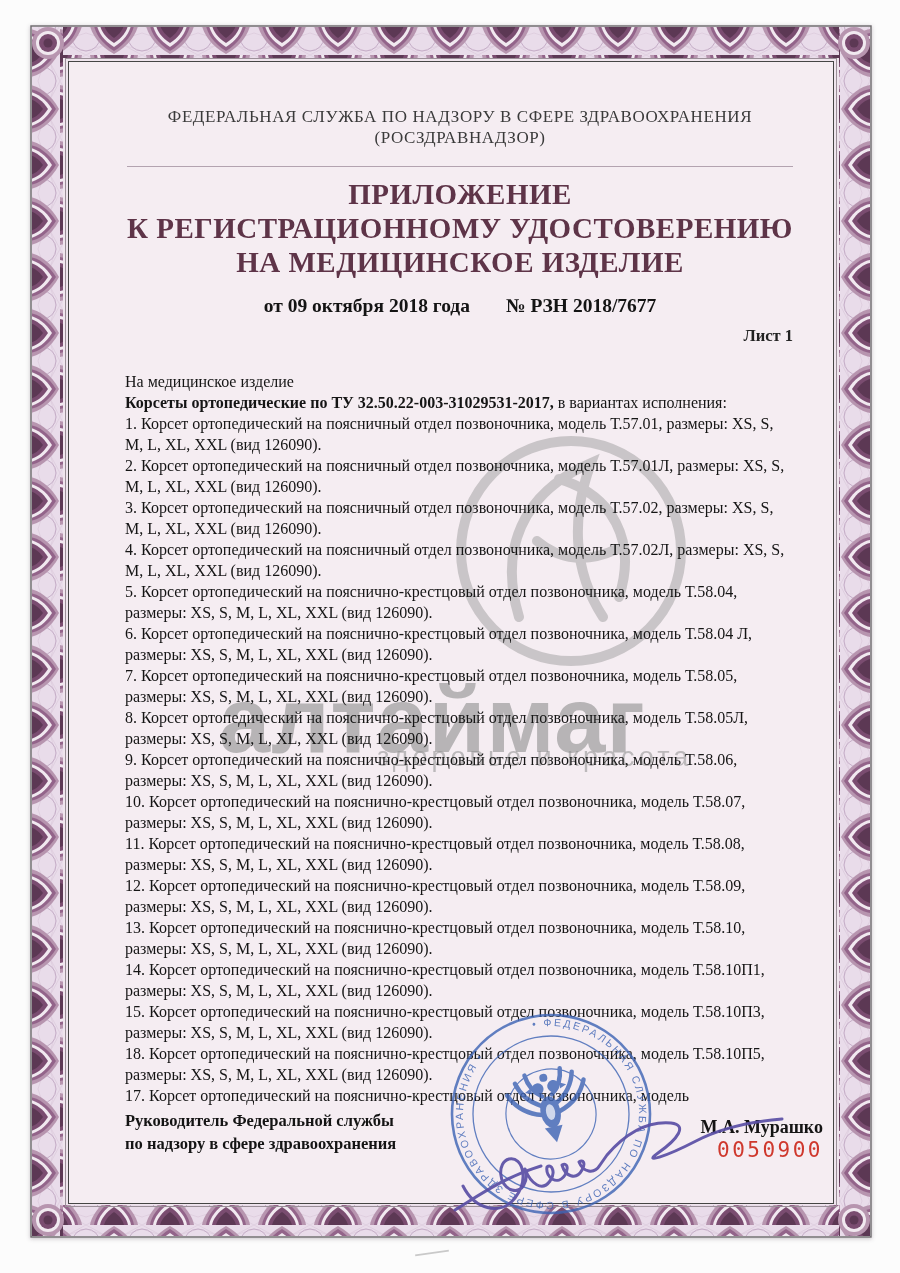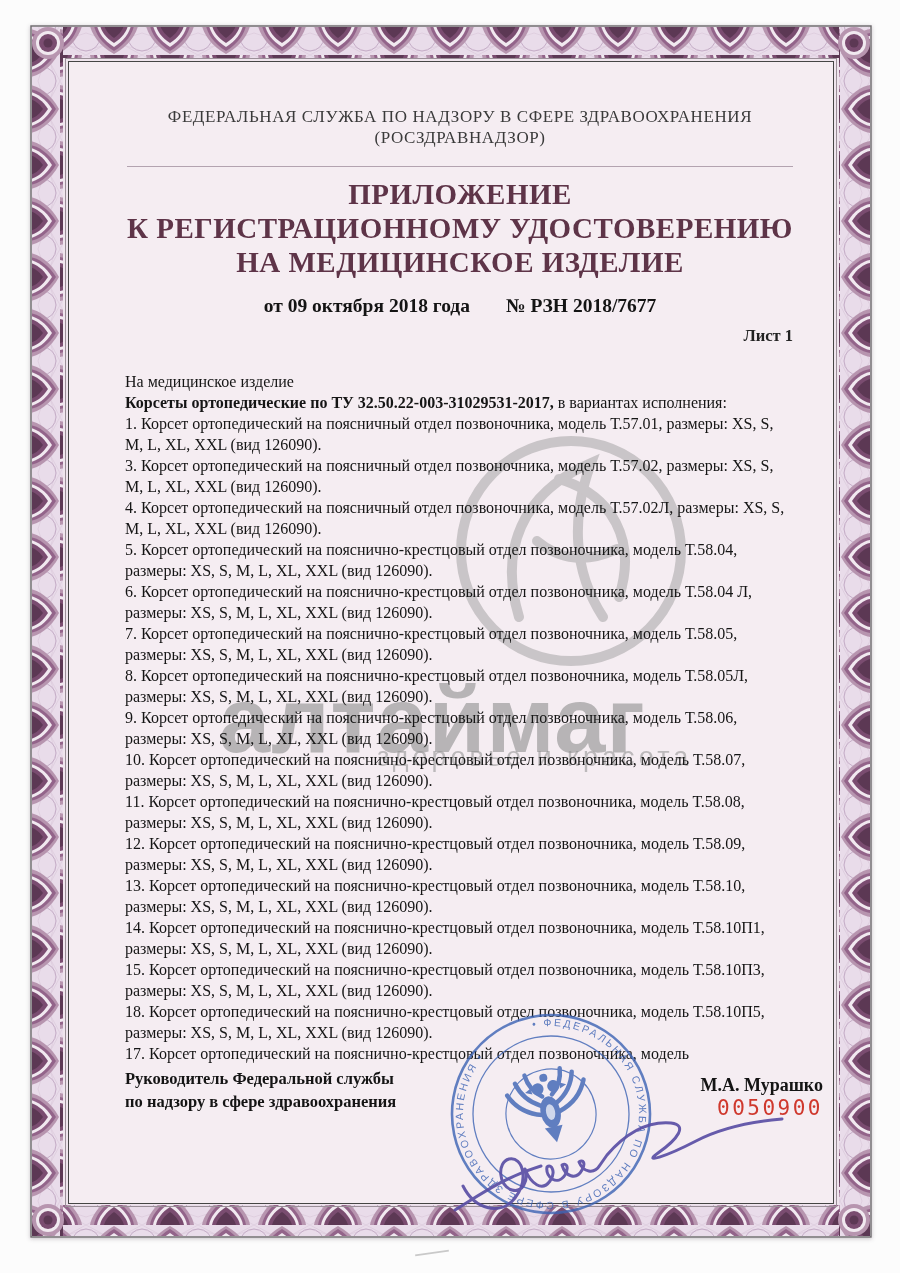--- a/index.html
+++ b/index.html
@@ -183,20 +183,21 @@
         <span>от  09 октября 2018 года</span><span class="date-gap"></span><span>№  РЗН 2018/7677</span>
       </div>
 
       <div class="sheet-line">Лист 1</div>
 
       <div class="body-block">
         <div class="intro-line">На медицинское изделие</div>
         <div class="product-line"><span class="b">Корсеты ортопедические по ТУ 32.50.22-003-31029531-2017,</span><span> в вариантах исполнения:</span></div>
         <div>
             <div class="item">1. Корсет ортопедический на поясничный отдел позвоночника, модель Т.57.01, размеры: XS, S, M, L, XL, XXL (вид 126090).</div>
+            <div class="item">2. Корсет ортопедический на поясничный отдел позвоночника, модель Т.57.01Л, размеры: XS, S, M, L, XL, XXL (вид 126090).</div>
             <div class="item">3. Корсет ортопедический на поясничный отдел позвоночника, модель Т.57.02, размеры: XS, S, M, L, XL, XXL (вид 126090).</div>
             <div class="item">4. Корсет ортопедический на поясничный отдел позвоночника, модель Т.57.02Л, размеры: XS, S, M, L, XL, XXL (вид 126090).</div>
             <div class="item">5. Корсет ортопедический на пояснично-крестцовый отдел позвоночника, модель Т.58.04, размеры: XS, S, M, L, XL, XXL (вид 126090).</div>
             <div class="item">6. Корсет ортопедический на пояснично-крестцовый отдел позвоночника, модель Т.58.04 Л, размеры: XS, S, M, L, XL, XXL (вид 126090).</div>
             <div class="item">7. Корсет ортопедический на пояснично-крестцовый отдел позвоночника, модель Т.58.05, размеры: XS, S, M, L, XL, XXL (вид 126090).</div>
             <div class="item">8. Корсет ортопедический на пояснично-крестцовый отдел позвоночника, модель Т.58.05Л, размеры: XS, S, M, L, XL, XXL (вид 126090).</div>
             <div class="item">9. Корсет ортопедический на пояснично-крестцовый отдел позвоночника, модель Т.58.06, размеры: XS, S, M, L, XL, XXL (вид 126090).</div>
             <div class="item">10. Корсет ортопедический на пояснично-крестцовый отдел позвоночника, модель Т.58.07, размеры: XS, S, M, L, XL, XXL (вид 126090).</div>
             <div class="item">11. Корсет ортопедический на пояснично-крестцовый отдел позвоночника, модель Т.58.08, размеры: XS, S, M, L, XL, XXL (вид 126090).</div>
             <div class="item">12. Корсет ортопедический на пояснично-крестцовый отдел позвоночника, модель Т.58.09, размеры: XS, S, M, L, XL, XXL (вид 126090).</div>

